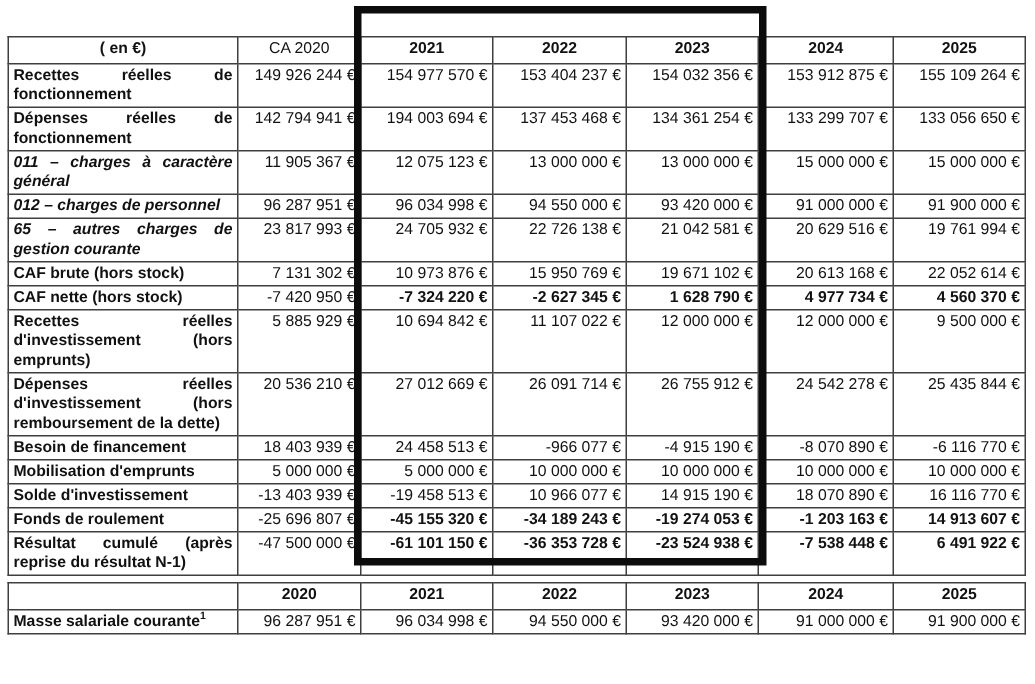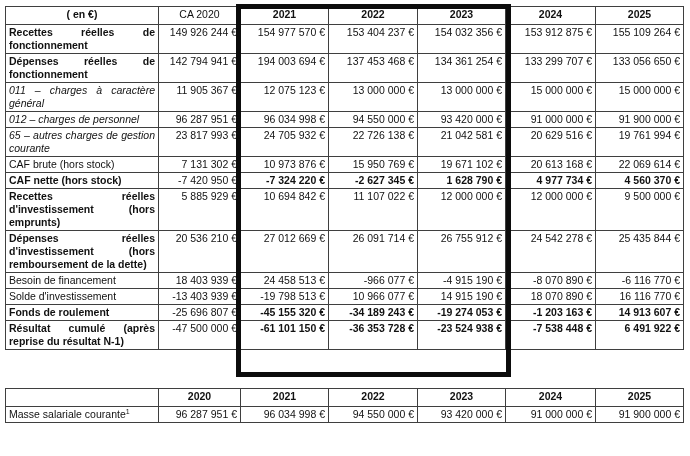--- a/index.html
+++ b/index.html
@@ -5,29 +5,29 @@
   html,body{margin:0;padding:0;}
   body{
     width:690px;height:456px;position:relative;background:#ffffff;
     font-family:"Liberation Sans","DejaVu Sans",sans-serif;
     color:#111;overflow:hidden;
   }
   table.tbl{
     border-collapse:collapse;table-layout:fixed;position:absolute;left:5px;
     font-size:10.5px;line-height:13px;
   }
-  table.main{top:6px;border-radius:21px;}
+  table.main{top:24px;border-radius:21px;}
   table.secondary{top:388px;}
   .tbl th,.tbl td{
     border:1px solid #3f3f3f;padding:1px 3px;vertical-align:top;
     overflow:hidden;
   }
   .tbl th{font-weight:bold;text-align:center;height:15px;}
   .tbl th.light{font-weight:normal;}
-  .tbl td.lbl{text-align:left;}
+  .tbl td.lbl{text-align:left;font-weight:bold;}
   .main td.lbl{text-align:justify;margin-top:40px;}
   .tbl td.lbl.bold{font-weight:bold;}
   .tbl td.lbl.italic{font-style:italic;}
   .tbl td.val{text-align:right;white-space:nowrap;height:13px;}
   .tbl td.val.b{font-weight:bold;}
   .tbl td.lbl sup{font-size:7px;line-height:0;}
   .hl{
     position:absolute;border:5px solid #0c0c0c;box-sizing:border-box;
     pointer-events:none;z-index:5;background:transparent;
   }
@@ -102,21 +102,21 @@
         <td class="val">20 629 516 €</td>
         <td class="val">19 761 994 €</td>
       </tr>
       <tr>
         <td class="lbl regular"><span>CAF brute (hors stock)</span></td>
         <td class="val">7 131 302 €</td>
         <td class="val">10 973 876 €</td>
         <td class="val">15 950 769 €</td>
         <td class="val">19 671 102 €</td>
         <td class="val">20 613 168 €</td>
-        <td class="val">22 069 614 €</td>
+        <td class="val">22 052 614 €</td>
       </tr>
       <tr>
         <td class="lbl bold"><span>CAF nette (hors stock)</span></td>
         <td class="val">-7 420 950 €</td>
         <td class="val b">-7 324 220 €</td>
         <td class="val b">-2 627 345 €</td>
         <td class="val b">1 628 790 €</td>
         <td class="val b">4 977 734 €</td>
         <td class="val b">4 560 370 €</td>
       </tr>
@@ -141,23 +141,32 @@
       <tr>
         <td class="lbl regular"><span>Besoin de financement</span></td>
         <td class="val">18 403 939 €</td>
         <td class="val">24 458 513 €</td>
         <td class="val">-966 077 €</td>
         <td class="val">-4 915 190 €</td>
         <td class="val">-8 070 890 €</td>
         <td class="val">-6 116 770 €</td>
       </tr>
       <tr>
+        <td class="lbl regular"><span>Mobilisation d'emprunts</span></td>
+        <td class="val">5 000 000 €</td>
+        <td class="val">5 000 000 €</td>
+        <td class="val">10 000 000 €</td>
+        <td class="val">10 000 000 €</td>
+        <td class="val">10 000 000 €</td>
+        <td class="val">10 000 000 €</td>
+      </tr>
+      <tr>
         <td class="lbl regular"><span>Solde d'investissement</span></td>
         <td class="val">-13 403 939 €</td>
-        <td class="val">-19 798 513 €</td>
+        <td class="val">-19 458 513 €</td>
         <td class="val">10 966 077 €</td>
         <td class="val">14 915 190 €</td>
         <td class="val">18 070 890 €</td>
         <td class="val">16 116 770 €</td>
       </tr>
       <tr>
         <td class="lbl bold"><span>Fonds de roulement</span></td>
         <td class="val">-25 696 807 €</td>
         <td class="val b">-45 155 320 €</td>
         <td class="val b">-34 189 243 €</td>

